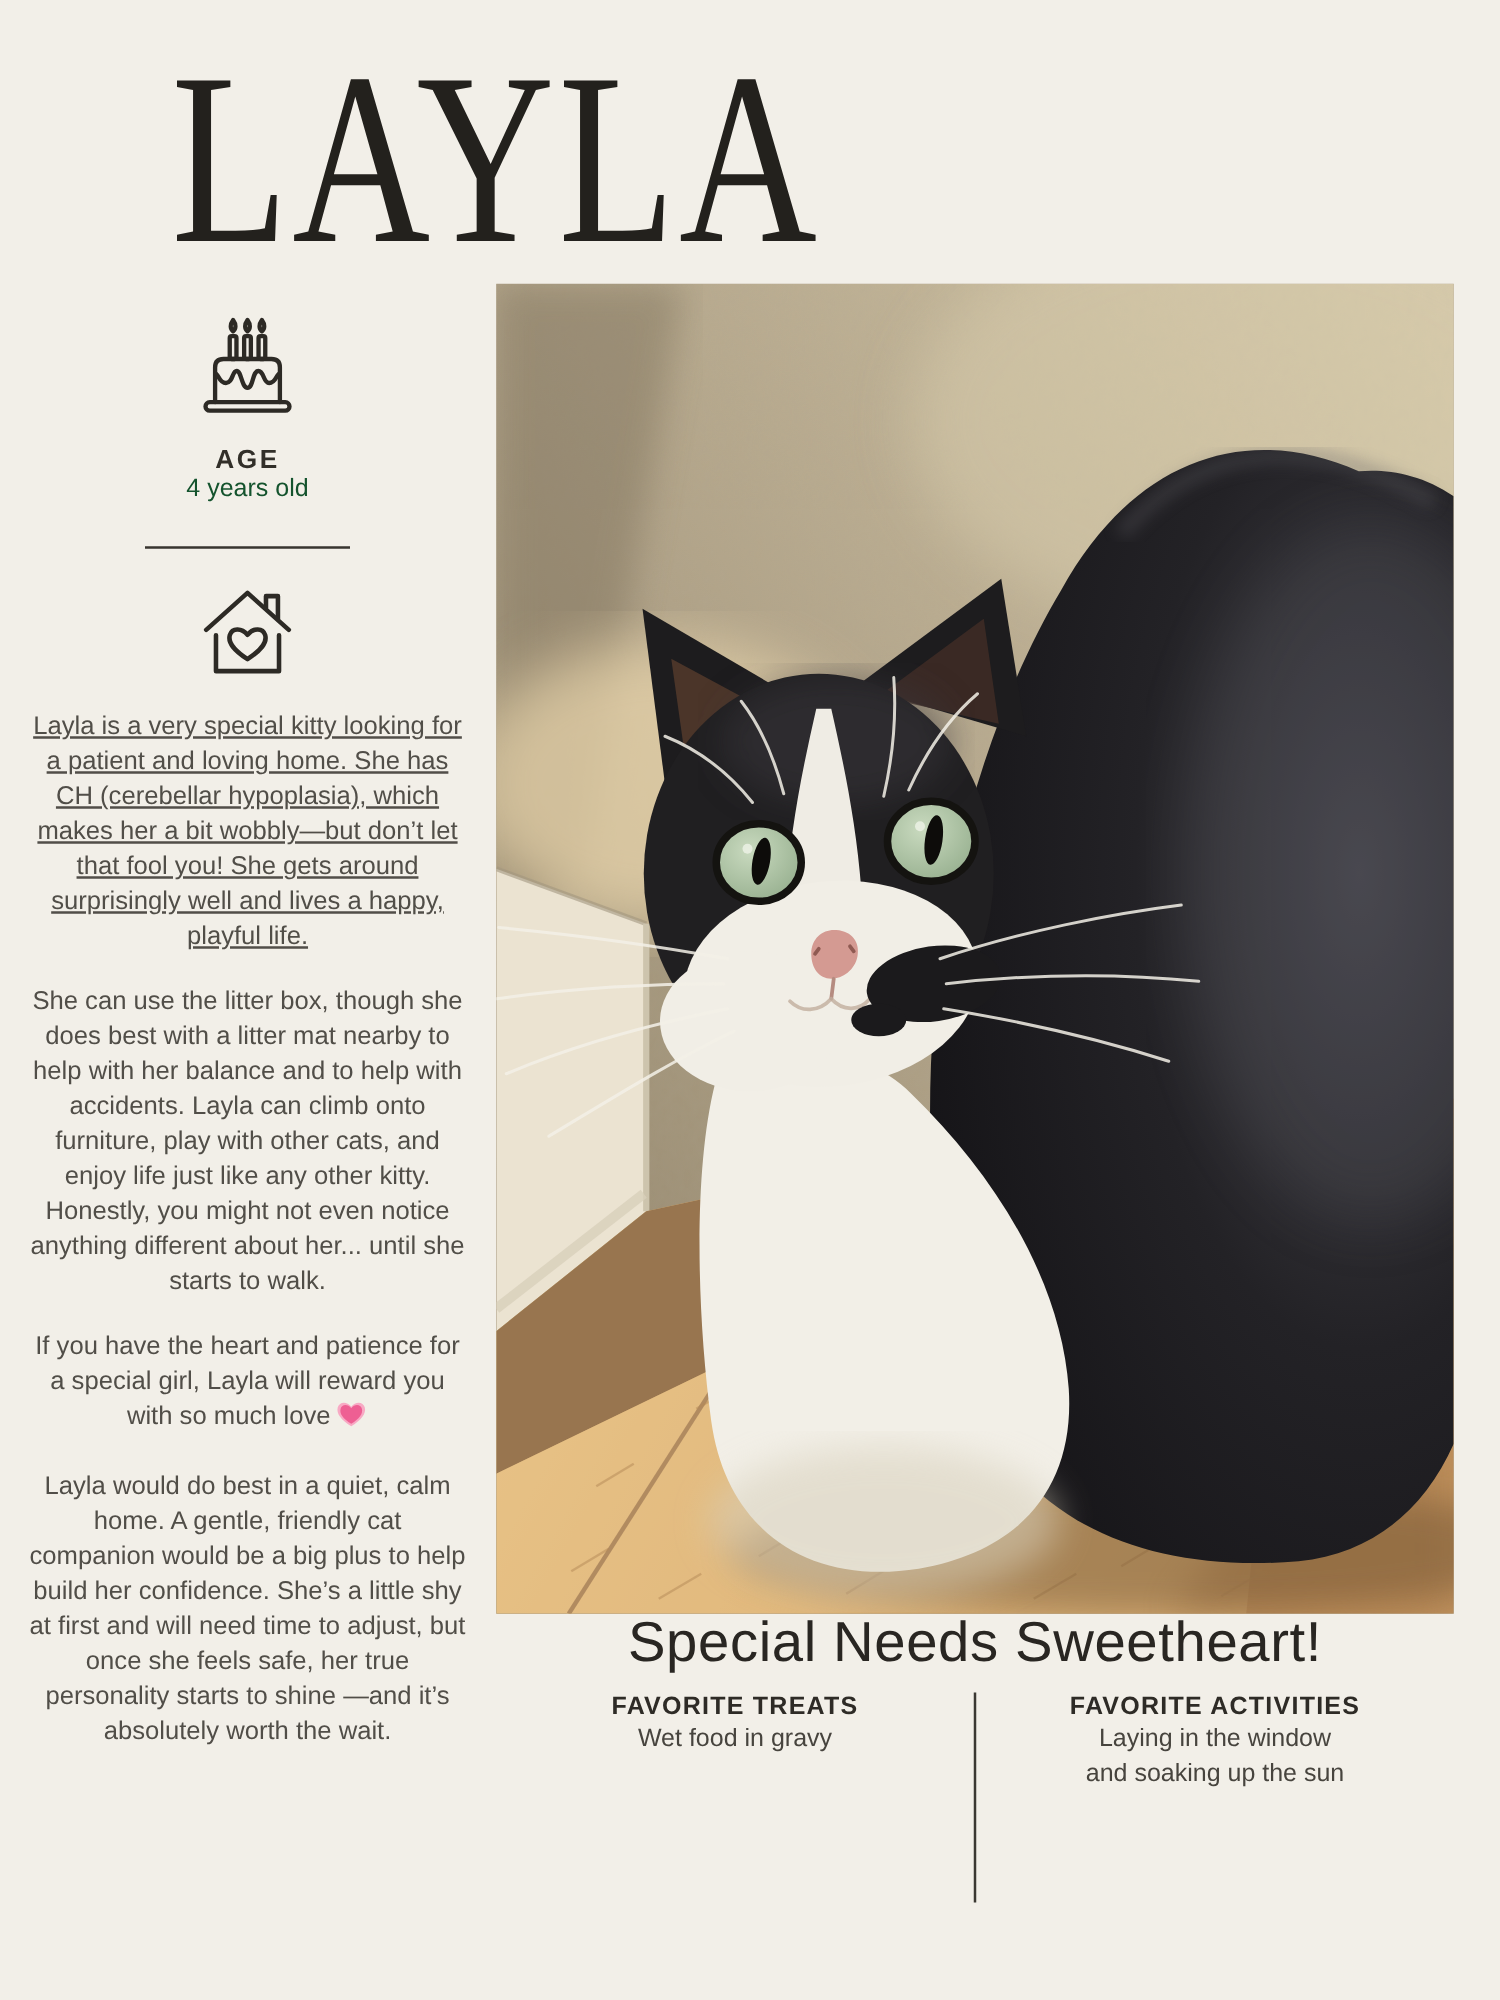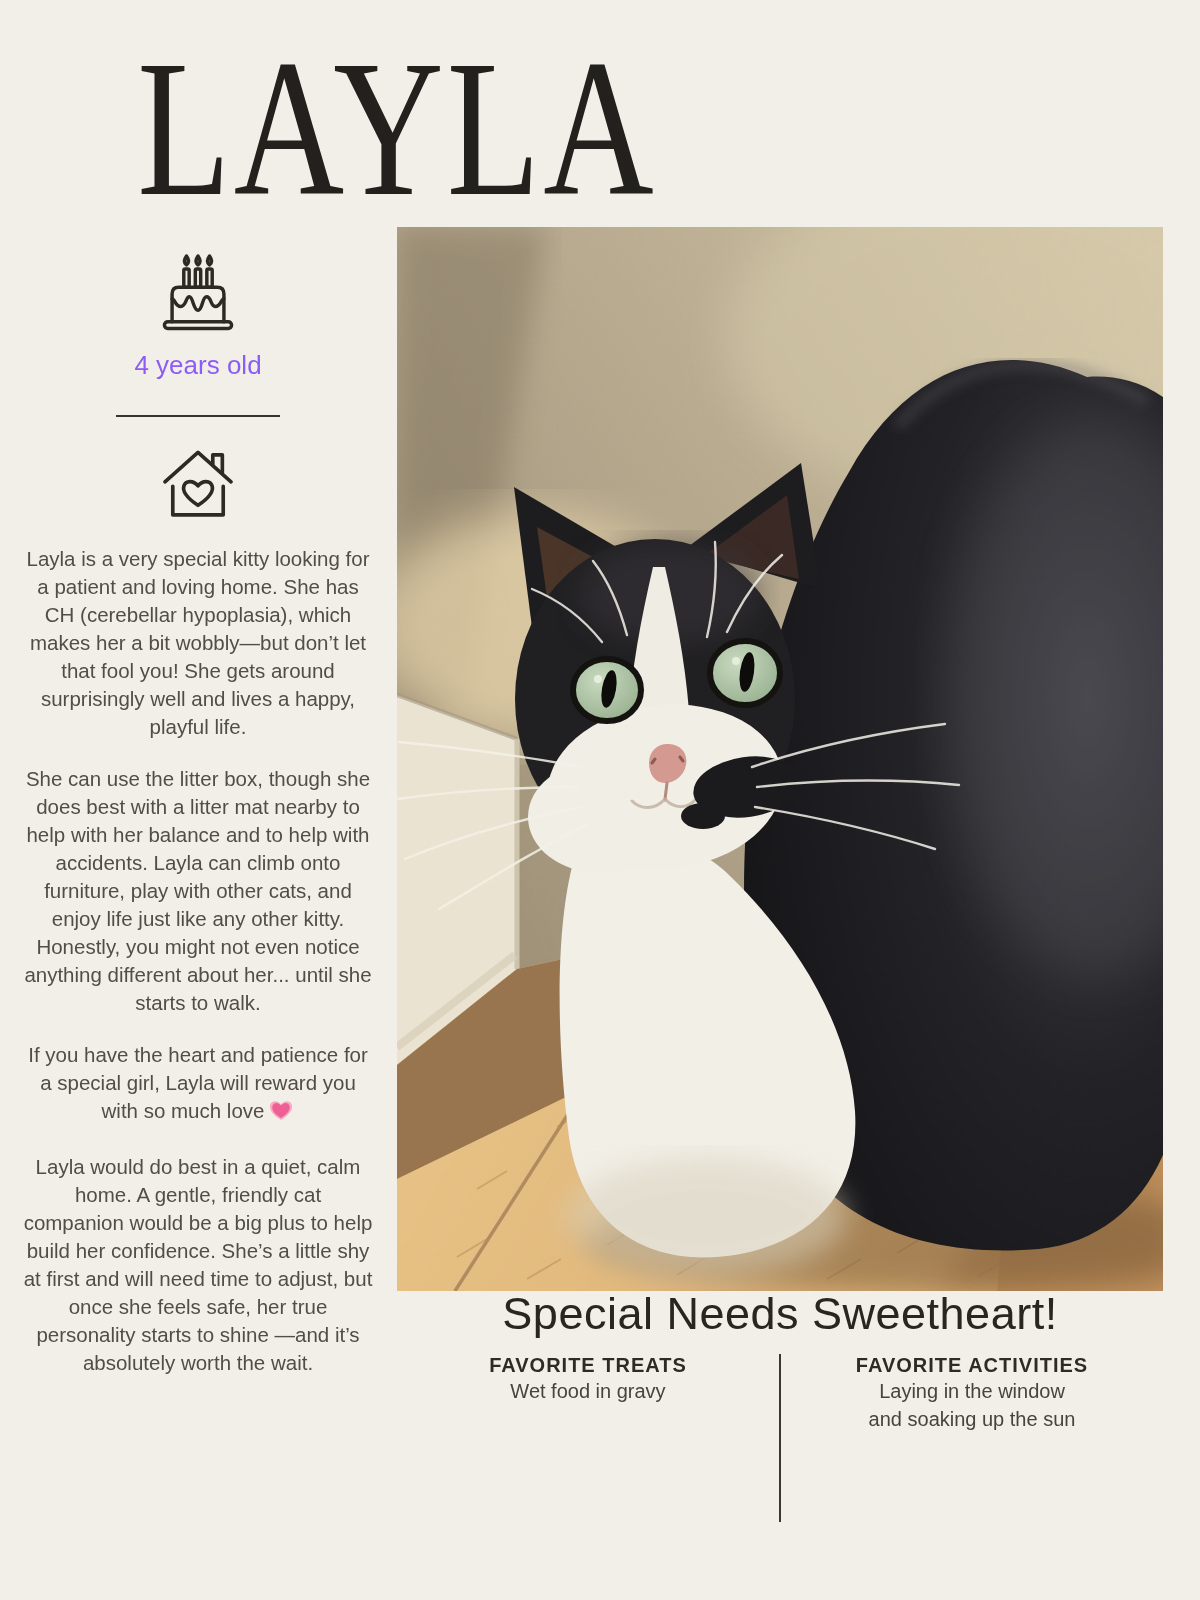--- a/index.html
+++ b/index.html
@@ -17,31 +17,31 @@
     transform:scaleX(.78);transform-origin:50% 0;
     white-space:nowrap;letter-spacing:4px;
   }
   
   .left-col{position:absolute;left:23px;top:244px;width:350px;text-align:center;}
   .icon-block{display:block;margin:0 auto;}
   .sec-label{
     margin-top:16px;font-size:21px;font-weight:700;letter-spacing:2px;
     color:#322f29;
   }
-  .sec-value{margin-top:10px;font-size:26px;color:#8b5cf6;}
+  .sec-value{font-size:20px;color:#14532d;}
   .h-divider{
     width:164px;height:0;border-top:2px solid #38352f;
     margin:34px auto 24px auto;
   }
   .home-label{margin-top:14px;}
   .para{
     margin:24px 0 0 0;font-size:20.5px;line-height:28px;color:#514e48;
     text-align:center;
   }
-  .para:first-of-type{}
+  .para:first-of-type{text-decoration:underline;}
   .heart-glyph{display:inline-block;vertical-align:-4px;margin-left:4px;}
   
   .photo{
     position:absolute;left:397px;top:227px;width:766px;height:1064px;
     overflow:hidden;background:#b3a58b;
   }
   .photo svg{display:block;}
   
   .tagline{
     position:absolute;left:397px;top:1288px;width:766px;text-align:center;
@@ -69,20 +69,21 @@
       <rect x="59.2" y="26" width="5.6" height="19" rx="1.6"></rect>
       <path d="M38,12.5 c2.6,3.6 2.6,7.2 0,9.4 c-2.6,-2.2 -2.6,-5.8 0,-9.4 z"></path>
       <path d="M50,12.5 c2.6,3.6 2.6,7.2 0,9.4 c-2.6,-2.2 -2.6,-5.8 0,-9.4 z"></path>
       <path d="M62,12.5 c2.6,3.6 2.6,7.2 0,9.4 c-2.6,-2.2 -2.6,-5.8 0,-9.4 z"></path>
       <path d="M23,81 L23,52 Q23,45 30,45 L70,45 Q77,45 77,52 L77,81"></path>
       <path d="M23,57 c3,0 3,8 9,8 c6,0 5,-10 9,-10 c4,0 4,14 9,14 c5,0 4,-14 9,-14 c5,0 4,10 9,10 c6,0 6,-8 9,-8"></path>
       <rect x="15" y="81" width="70" height="7" rx="3.5"></rect>
     </g>
   </svg>
 
+  <div class="sec-label">AGE</div>
   <div class="sec-value">4 years old</div>
 
   <div class="h-divider"></div>
 
   <svg class="icon-block" width="88" height="80" viewBox="0 0 100 92" aria-hidden="true">
     <g fill="none" stroke="#2d2a25" stroke-width="4.2" stroke-linecap="round" stroke-linejoin="round">
       <path d="M67,27 V16 H78 V37"></path>
       <path d="M12,47 L50,13 L88,47"></path>
       <path d="M21,52 V85 H79 V52"></path>
       <path d="M50,74 C38,66 31.5,59 33.8,51.6 C35.8,45.4 44.4,44.6 50,51.6 C55.6,44.6 64.2,45.4 66.2,51.6 C68.5,59 62,66 50,74 Z"></path>

